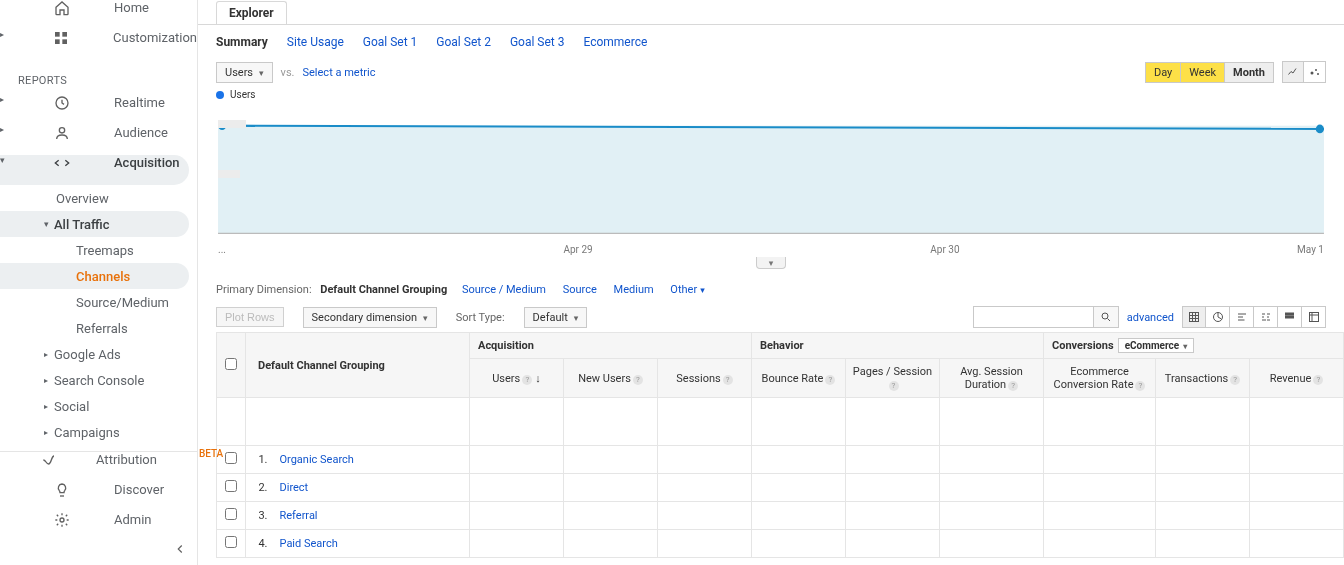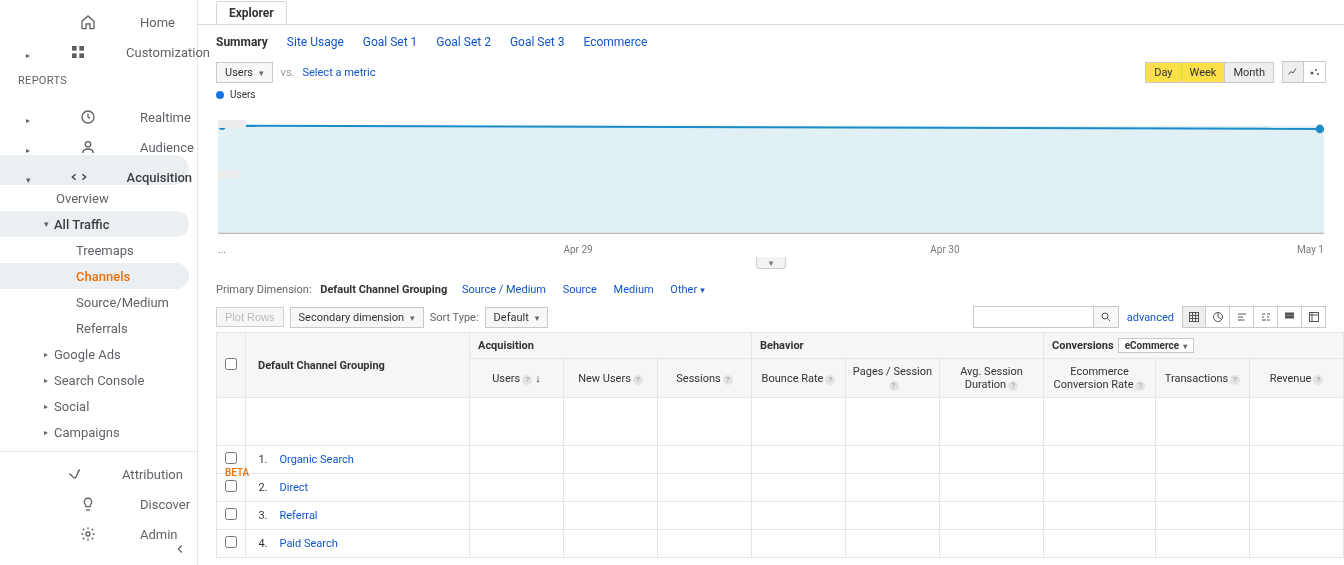--- a/index.html
+++ b/index.html
@@ -1,21 +1,21 @@
 <!DOCTYPE html>
 <html><head>
 <meta charset="utf-8">
 <style>
   * { box-sizing: border-box; margin: 0; padding: 0; }
   body { font-family: Roboto, Arial, sans-serif; font-size: 12px; color: #333; background: #fff; width: 1344px; height: 565px; overflow: hidden; }
   .app { display: flex; height: 565px; }
 
   
   .sidebar { width: 198px; border-right: 1px solid #e5e5e5; display: flex; flex-direction: column; position: relative; }
-  .side-item { display: flex; align-items: flex-end; height: 30px; padding-left: 26px; font-size: 13px; color: #5f6368; cursor: pointer; gap: 40px; }
+  .side-item { display: flex; align-items: flex-start; height: 30px; padding-left: 0; font-size: 13px; color: #5f6368; cursor: pointer; gap: 40px; }
   .side-item .icon { width: 24px; display: inline-flex; justify-content: center; color: #616161; }
   .side-item.caret::before { content: "\25B8"; font-size: 8px; color: #5f6368; width: 10px; display: inline-block; }
   .side-item.no-caret::before { content: ""; width: 10px; display: inline-block; }
   .reports-label { font-size: 11px; color: #5f6368; padding: 14px 0 8px 18px; letter-spacing: .3px; }
   .side-item.expanded { background: #eceff1; border-radius: 0 22px 22px 0; font-weight: 500; color: #3c4043; margin-right: 8px; }
   .side-item.expanded::before { content: "\25BE"; font-size: 9px; width: 10px; display: inline-block; color: #5f6368; }
   .sub-item { padding-left: 56px; height: 26px; display: flex; align-items: center; font-size: 13px; color: #5f6368; cursor: pointer; }
   .sub-caret::before { content: "\25B8"; font-size: 8px; width: 10px; margin-left: -12px; display: inline-block; color: #5f6368; }
   .sub-item.open::before { content: "\25BE"; font-size: 9px; width: 10px; margin-left: -12px; display: inline-block; color: #5f6368; }
   .sub-item.sel-parent { background: #eceff1; border-radius: 0 22px 22px 0; margin-right: 8px; font-weight: 500; color:#3c4043; }
@@ -41,21 +41,21 @@
   .metric-row { display: flex; align-items: center; padding: 2px 18px 6px 18px; justify-content: space-between; }
   .met-left { display: flex; align-items: center; gap: 8px; }
   .drop-btn { border: 1px solid #c9c9c9; background: #f7f7f7; padding: 3px 8px; font-size: 11px; cursor: pointer; }
   .drop-btn::after { content: "\25BE"; font-size: 9px; margin-left: 6px; color: #666; }
   .met-vs { color: #999; font-size: 11px; }
   .select-metric { color: #1155cc; font-size: 11px; cursor: pointer; }
   .met-right { display: flex; align-items: center; gap: 8px; }
   .seg-btns { display:flex; }
   .seg { border: 1px solid #c9c9c9; padding: 3px 8px; font-size: 11px; background: #fde047; cursor: pointer; }
   .seg + .seg { border-left: none; }
-  .seg.active { background: #eee; font-weight: 400; }
+  .seg.active { background: #eee; font-weight: 700; }
   .seg-icon-group { display:flex; }
   .seg-icon { border:1px solid #c9c9c9; width:22px; height:22px; display:flex; align-items:center; justify-content:center; cursor:pointer; }
   .seg-icon + .seg-icon { border-left:none; }
   .seg-icon.active { background:#eee; }
 
   
   .chart-wrap { padding: 0 18px 8px 18px; }
   .chart-legend { font-size: 10px; color:#333; display:flex; align-items:center; gap:6px; margin-bottom:2px; }
   .legend-dot { width:8px; height:8px; border-radius:50%; background:#1a73e8; }
   .chart { position:relative; height:140px; }
@@ -69,21 +69,21 @@
   .dim-row { padding: 14px 18px 6px; font-size:11px; }
   .dim-row .lbl { color:#666; margin-right:6px; }
   .dim-row .active-dim { color:#333; font-weight:700; margin-right:12px; }
   .dim-row a { color:#1155cc; margin-right:14px; cursor:pointer; }
   .dim-row .other::after { content:"\25BE"; font-size:9px; margin-left:3px; color:#1155cc; }
   .down-control { display:flex; justify-content:center; margin-top:-6px; }
   .down-tab { width:30px; height:12px; border:1px solid #ccc; border-top:none; border-radius:0 0 4px 4px; background:#f3f3f3; display:flex; align-items:center; justify-content:center; font-size:9px; color:#777; cursor:pointer; }
 
   
   .tbl-controls { display:flex; align-items:center; justify-content:space-between; padding: 4px 18px; }
-  .tbl-left { display:flex; align-items:center; gap:6px; }
+  .tbl-left { display:flex; align-items:center; gap:19px; }
   .btn-plot { border:1px solid #d0d0d0; background:#f6f6f6; color:#bbb; padding:3px 8px; font-size:11px; }
   .sort-lbl { color:#666; font-size:11px; }
   .tbl-right { display:flex; align-items:center; gap:8px; }
   .search-wrap { display:flex; }
   .search-input { border:1px solid #c9c9c9; border-right:none; height:22px; width:120px; padding:0 4px; font-size:11px; }
   .search-btn { border:1px solid #c9c9c9; height:22px; width:26px; background:#f7f7f7; display:flex; align-items:center; justify-content:center; cursor:pointer; }
   .link-adv { color:#1155cc; font-size:11px; cursor:pointer;text-align:right; }
   .vt-group { display:flex; }
   .vt { border:1px solid #c9c9c9; width:24px; height:22px; display:flex; align-items:center; justify-content:center; cursor:pointer; }
   .vt + .vt { border-left:none; }

